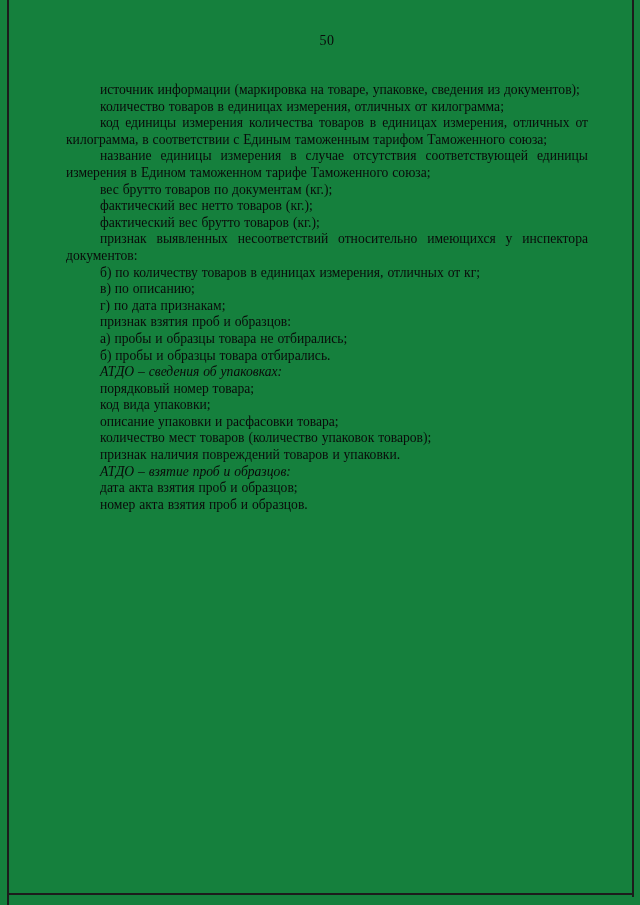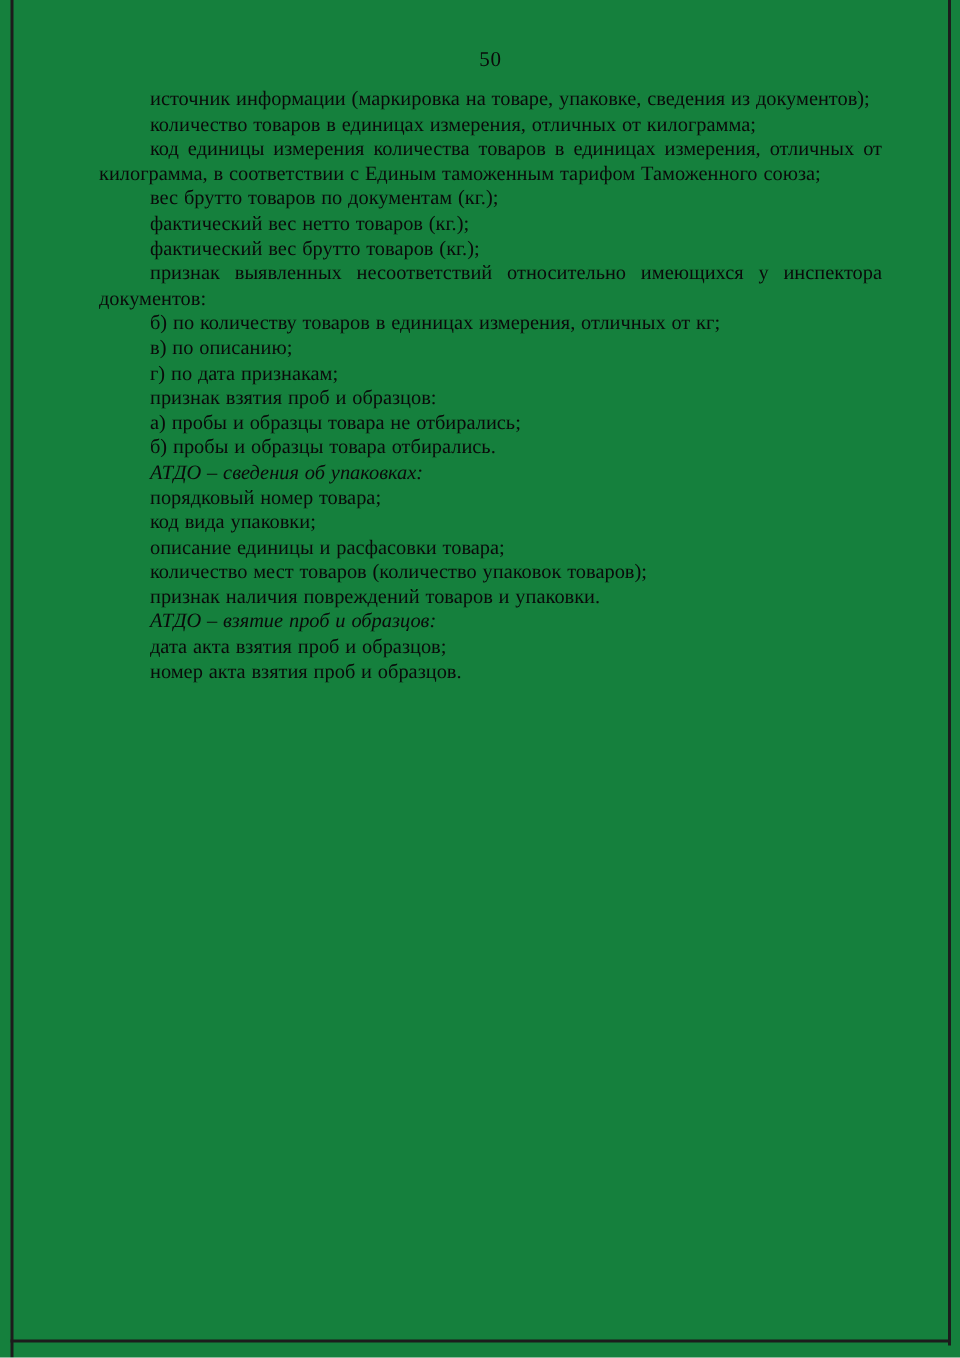--- a/index.html
+++ b/index.html
@@ -30,21 +30,21 @@
     position: absolute;
     top: 33px;
     left: 66px;
     width: 522px;
     text-align: center;
     font-size: 14px;
     letter-spacing: 0.5px;
   }
   .doc-body {
     position: absolute;
-    top: 58px;
+    top: 82px;
     left: 66px;
     width: 522px;
     font-size: 13.6px;
     line-height: 16.6px;
   }
   .doc-body p {
     margin: 0;
     padding: 0;
     text-indent: 34px;
     text-align: justify;
@@ -62,33 +62,34 @@
   <div class="scan-line scan-left"></div>
   <div class="scan-line scan-right"></div>
   <div class="scan-line scan-bottom"></div>
 
   <div class="page-number">50</div>
 
   <div class="doc-body">
       <p>источник информации (маркировка на товаре, упаковке, сведения из документов);</p>
       <p>количество товаров в единицах измерения, отличных от килограмма;</p>
       <p>код единицы измерения количества товаров в единицах измерения, отличных от килограмма, в соответствии с Единым таможенным тарифом Таможенного союза;</p>
+      <p>название единицы измерения в случае отсутствия соответствующей единицы измерения в Едином таможенном тарифе Таможенного союза;</p>
       <p>вес брутто товаров по документам (кг.);</p>
       <p>фактический вес нетто товаров (кг.);</p>
       <p>фактический вес брутто товаров (кг.);</p>
       <p>признак выявленных несоответствий относительно имеющихся у инспектора документов:</p>
       <p>б) по количеству товаров в единицах измерения, отличных от кг;</p>
       <p>в) по описанию;</p>
       <p>г) по дата признакам;</p>
       <p>признак взятия проб и образцов:</p>
       <p>а) пробы и образцы товара не отбирались;</p>
       <p>б) пробы и образцы товара отбирались.</p>
       <p class="emph">АТДО – сведения об упаковках:</p>
       <p>порядковый номер товара;</p>
       <p>код вида упаковки;</p>
-      <p>описание единицы и расфасовки товара;</p>
+      <p>описание упаковки и расфасовки товара;</p>
       <p>количество мест товаров (количество упаковок товаров);</p>
       <p>признак наличия повреждений товаров и упаковки.</p>
       <p class="emph">АТДО – взятие проб и образцов:</p>
       <p>дата акта взятия проб и образцов;</p>
       <p>номер акта взятия проб и образцов.</p>
     </div>
 </div>
 
 </body></html>

